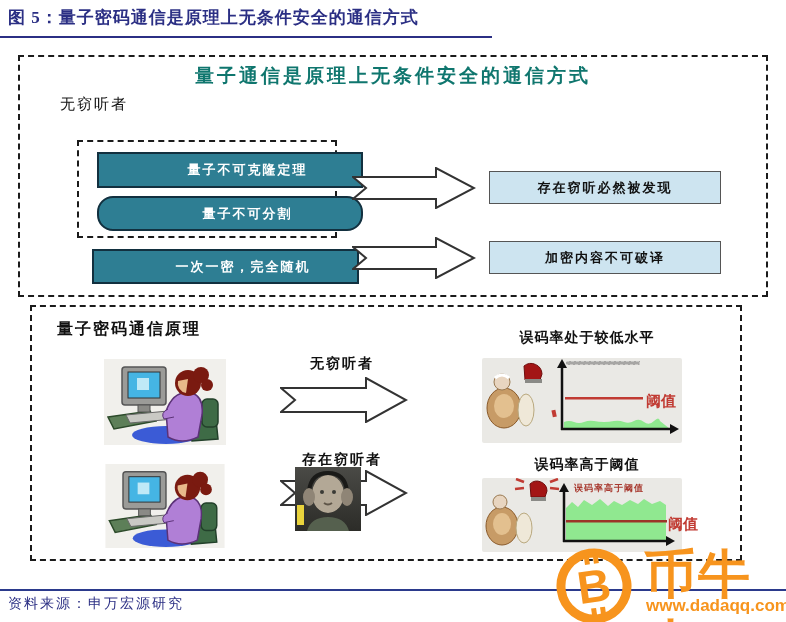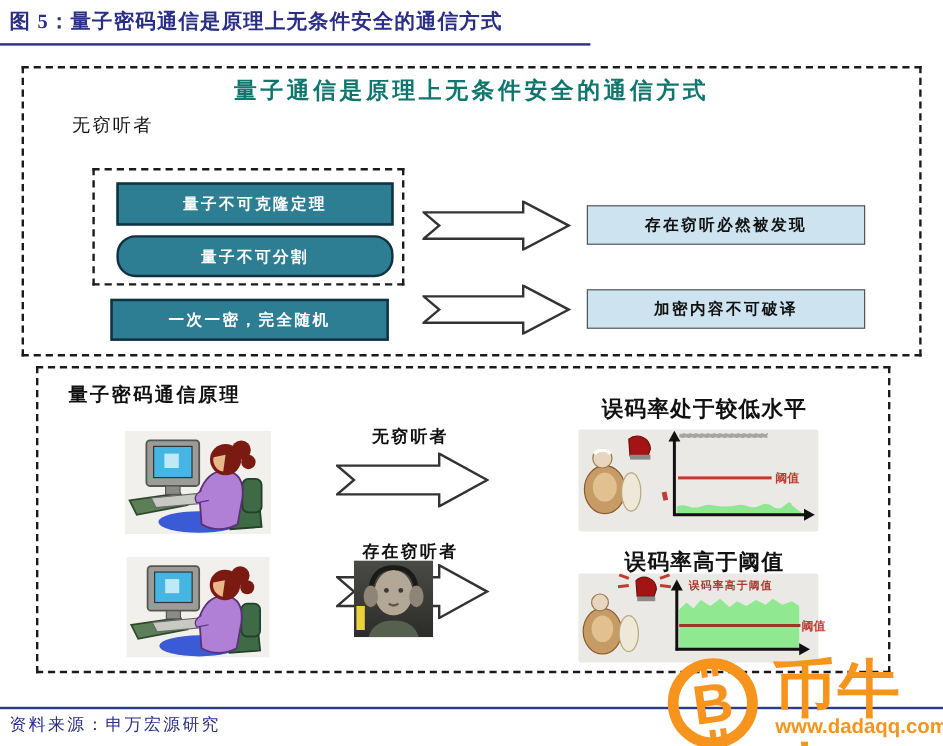--- a/index.html
+++ b/index.html
@@ -14,30 +14,30 @@
   
   .dashed-box{border:2px dashed #1b1b1b;background:#fff;}
   #upper-panel{left:18px;top:55px;width:746px;height:238px;}
   #lower-panel{left:30px;top:305px;width:708px;height:252px;}
   #inner-dashed{left:57px;top:83px;width:256px;height:94px;border:2px dashed #1b1b1b;}
 
   #upper-title{left:0;top:6px;width:100%;text-align:center;font-size:19px;font-weight:bold;letter-spacing:3px;color:#0f766e;}
   #physics-label{left:40px;top:38px;font-size:15px;color:#111;letter-spacing:2px;}
 
   .teal-box{background:#2E7E93;border:2px solid #12303f;color:#fff;font-size:13px;font-weight:bold;
-            letter-spacing:2px;display:flex;align-items:center;justify-content:center;}
+            letter-spacing:2px;display:flex;align-items:center;justify-content:center;padding-left:35px;}
   .blue-box{background:#CDE4F0;border:1.5px solid #555;color:#111;font-size:13px;font-weight:bold;
             letter-spacing:2px;display:flex;align-items:center;justify-content:center;}
 
   #lower-title{left:25px;top:12px;font-size:16px;font-weight:bold;letter-spacing:2px;color:#111;}
   .flow-label{font-size:14px;font-weight:bold;color:#111;letter-spacing:2px;text-align:center;}
-  .chart-title{font-size:18px;font-weight:bold;color:#111;letter-spacing:1px;text-align:center;}
+  .chart-title{font-size:14px;font-weight:bold;color:#111;letter-spacing:1px;text-align:center;}
 
   .chart{background:#eae9e5;border-radius:2px;}
-  .thr-label{position:absolute;font-size:10px;font-weight:bold;color:#c13b33;white-space:nowrap;filter:blur(.3px);}
+  .thr-label{position:absolute;font-size:15px;font-weight:bold;color:#c13b33;white-space:nowrap;filter:blur(.3px);}
   .chart-inner-label{position:absolute;font-size:9px;font-weight:bold;color:#a83a30;white-space:nowrap;filter:blur(.6px);letter-spacing:1px;}
 
   
   #footer-rule{left:0;top:589px;width:786px;height:2px;background:#2B3A8C;z-index:3;}
   #source{left:8px;top:595px;font-size:14px;color:#2B2F84;letter-spacing:2px;z-index:4;}
 
   
   #watermark{left:548px;top:544px;width:238px;height:78px;z-index:10;}
   #wm-brand{position:absolute;left:96px;top:-4px;font-size:52px;font-weight:bold;color:#F7941D;
             letter-spacing:2px;font-family:"Liberation Sans","DejaVu Sans",sans-serif;}

